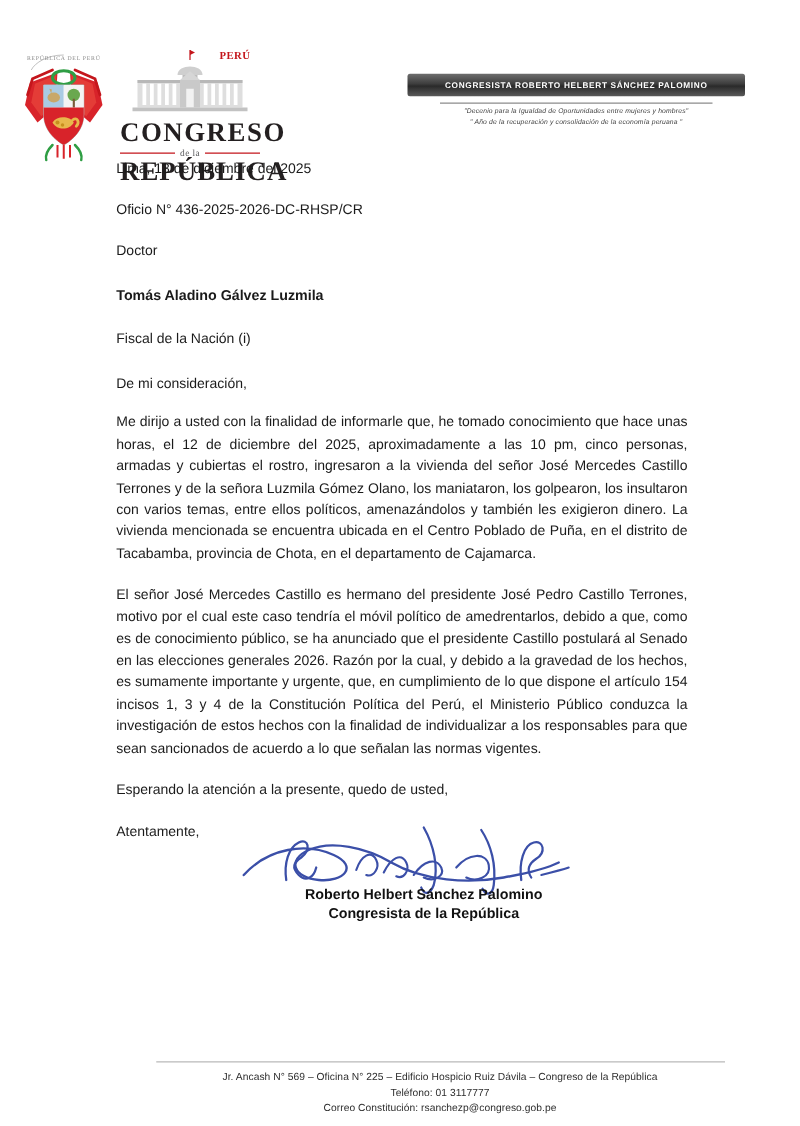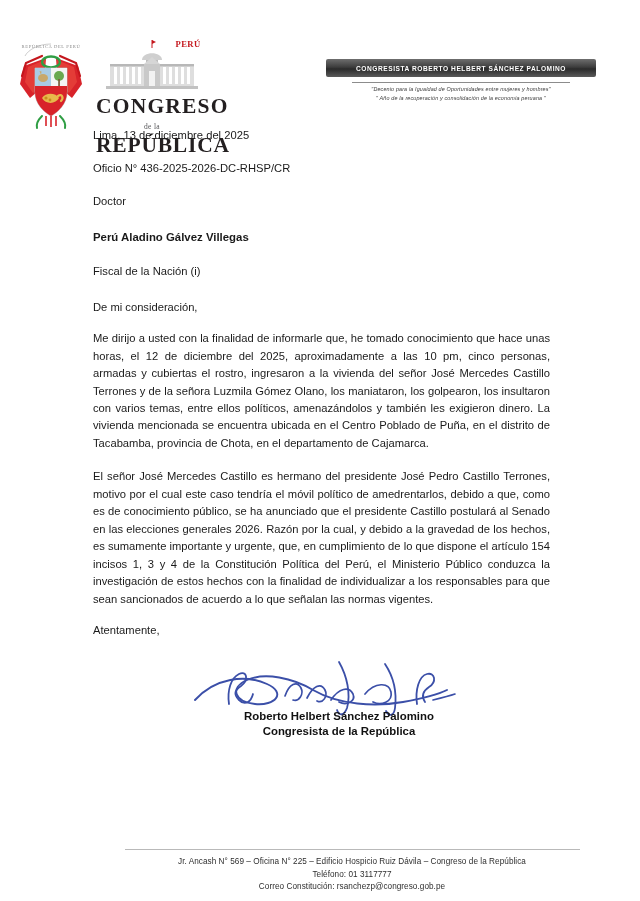--- a/index.html
+++ b/index.html
@@ -42,21 +42,21 @@
     font-family: "Liberation Serif", serif;
     font-weight: bold;
     color: #231f20;
     letter-spacing: 0.5px;
     line-height: 1;
     text-align: center;
   }
   .cw-congreso { font-size: 21.5px; letter-spacing: 1.2px; }
   .cw-rule {
     display: flex; align-items: center; justify-content: center;
-    gap: 4px; margin: 1px 0 0 0; flex-direction: column;
+    gap: 4px; margin: 1px 0 0 0;
   }
   .cw-rule .bar { height: 1.5px; background: #c4161c; flex: 1; }
   .cw-dela {
     font-family: "Liberation Serif", serif;
     font-size: 7.5px; color: #58585b; font-weight: normal;
     white-space: nowrap; letter-spacing: 0.3px;
   }
   .cw-republica { font-size: 21.5px; letter-spacing: 0.8px; margin-top: 1px; }
 
   .banner-zone {
@@ -299,29 +299,30 @@
   </div>
 </div>
 
 <div class="letter">
 
   <div class="meta-line">Lima, 13 de diciembre del 2025</div>
   <div class="meta-line">Oficio N° 436-2025-2026-DC-RHSP/CR</div>
 
   <div class="addressee">
     <div>Doctor</div>
-    <div class="name">Perú Aladino Gálvez Villegas</div>
+    <div class="name">Tomás Aladino Gálvez Luzmila</div>
     <div>Fiscal de la Nación (i)</div>
   </div>
 
   <div class="salutation">De mi consideración,</div>
 
   <div class="para">Me dirijo a usted con la finalidad de informarle que, he tomado conocimiento que hace unas horas, el 12 de diciembre del 2025, aproximadamente a las 10 pm, cinco personas, armadas y cubiertas el rostro, ingresaron a la vivienda del señor José Mercedes Castillo Terrones y de la señora Luzmila Gómez Olano, los maniataron, los golpearon, los insultaron con varios temas, entre ellos políticos, amenazándolos y también les exigieron dinero. La vivienda mencionada se encuentra ubicada en el Centro Poblado de Puña,  en el distrito de Tacabamba, provincia de Chota, en el departamento de Cajamarca.</div>
   <div class="para">El señor José Mercedes Castillo es hermano del presidente José Pedro Castillo Terrones, motivo por el cual este caso tendría el móvil político de amedrentarlos, debido a que, como es de conocimiento público, se ha anunciado que el presidente Castillo postulará al Senado en las elecciones generales 2026. Razón por la cual, y debido a la gravedad de los hechos, es sumamente importante y urgente, que, en cumplimiento de lo que dispone el artículo 154 incisos 1, 3 y 4 de la Constitución Política del Perú, el Ministerio Público conduzca la investigación de estos hechos con la finalidad de individualizar a los responsables para que sean sancionados de acuerdo a lo que señalan las normas vigentes.</div>
 
+  <div class="closing">Esperando la atención a la presente, quedo de usted,</div>
   <div class="atentamente">Atentamente,</div>
 </div>
 
 <div class="signature-block">
   <div class="sig-wrap">
     <svg class="sig-svg" viewBox="0 0 300 58">
       <g fill="none" stroke="#3b4fa8" stroke-linecap="round" stroke-linejoin="round">
 
         <path d="M6 40 C26 18 56 14 78 24 C98 33 86 46 66 44 C46 42 40 28 58 20
                  C76 12 104 18 124 30 C150 45 186 47 214 42 C236 38 250 34 258 30" stroke-width="1.9"></path>

